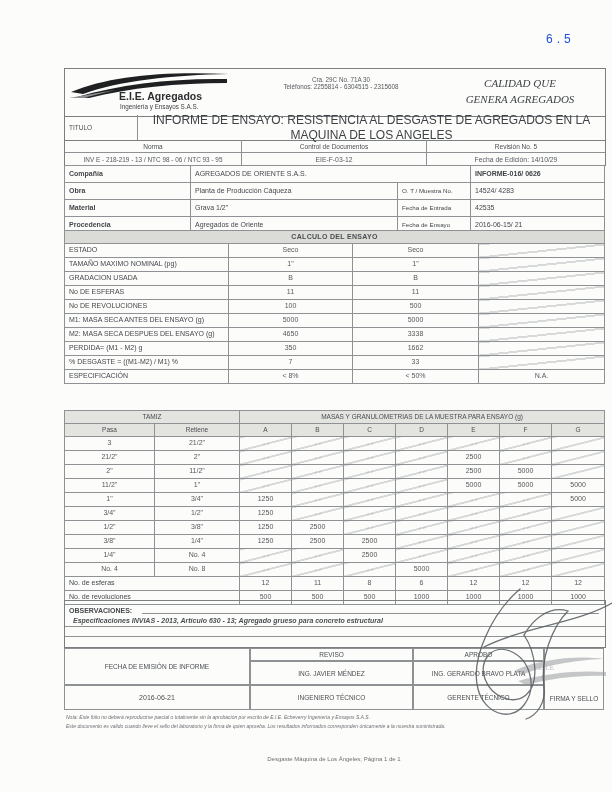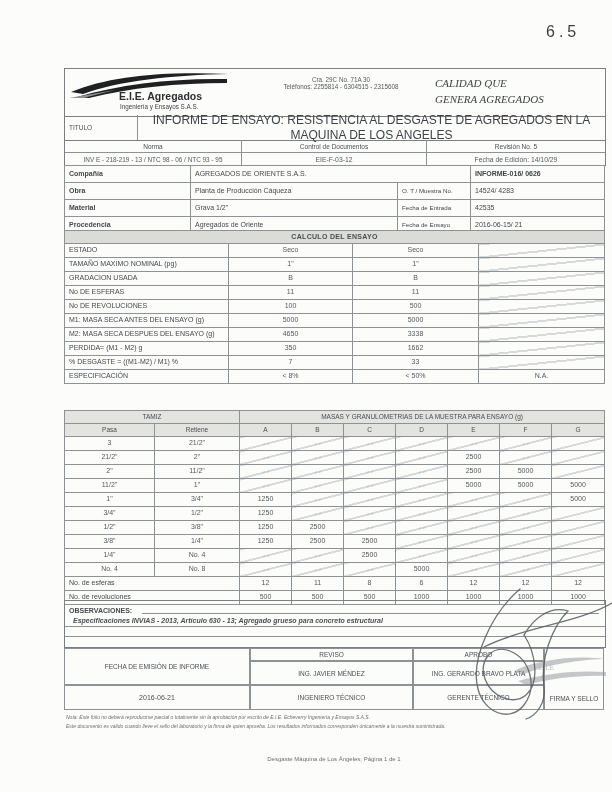--- a/index.html
+++ b/index.html
@@ -16,21 +16,21 @@
   td.hdr{background:#e3e3df;color:#4a4e52;height:12px;font-size:6.5px;}
   
   .hbox{left:64px;top:68px;width:540px;height:47px;border:1.5px solid #7c7f82;display:flex;background:#fcfcfa;}
   .logo{width:182px;position:relative;}
   .logo-name{position:absolute;left:54px;top:21px;font-size:10.5px;font-weight:bold;color:#2c2e30;}
   .logo-sub{position:absolute;left:55px;top:34px;font-size:6.3px;color:#3c3f42;}
   .hcenter{width:188px;text-align:center;padding-top:5px;}
   .lab-title{font-size:11.5px;color:#3f4347;}
   .lab-addr{font-size:6.3px;margin-top:2px;color:#55595d;}
   .lab-tel{font-size:6.3px;color:#55595d;}
-  .hright{flex:1;text-align:left;font-family:"Liberation Serif",serif;font-style:italic;
+  .hright{flex:1;text-align:center;font-family:"Liberation Serif",serif;font-style:italic;
           font-size:11px;color:#3f4347;padding-top:7px;line-height:1.45;}
   
   .trow{left:64px;top:115px;width:540px;height:25px;border:1.5px solid #7c7f82;border-top:none;display:flex;}
   .tcell{width:68px;border-right:1px solid #8f9295;font-size:6.5px;color:#4a4e52;
          display:flex;align-items:center;padding-left:4px;}
   .ttext{flex:1;display:flex;align-items:center;justify-content:center;text-align:center;
          font-size:12px;color:#3f4347;padding:0 6px;line-height:1.25;}
   
   .drow{left:64px;top:140px;width:540px;height:25px;border:1.5px solid #7c7f82;border-top:none;display:flex;}
   .dcell{border-right:1px solid #8f9295;display:flex;flex-direction:column;}
@@ -49,21 +49,21 @@
   
   .sig{left:64px;top:648px;width:540px;height:62px;display:grid;
        grid-template-columns:186px 163px 131px 60px;grid-template-rows:13px 24px 25px;}
   .sig div{border:1px solid #8f9295;display:flex;align-items:center;justify-content:center;
            font-size:6.5px;color:#4a4e52;overflow:hidden;text-align:center;}
   .s-fecha{grid-row:1/3;font-size:7px;}
   .s-firma{grid-row:1/4;grid-column:4;align-items:flex-end !important;padding-bottom:7px;font-size:6px;}
   .s-name{font-size:7px;}
   .notes{left:66px;top:713px;width:540px;font-size:5px;font-style:italic;color:#6b6f73;line-height:1.7;}
   .footer{left:64px;top:756px;width:540px;text-align:center;font-size:6px;color:#6b6f73;}
-  .corner{left:546px;top:23px;font-size:16px;color:#404040;letter-spacing:4px;}
+  .corner{left:546px;top:32px;font-size:12px;color:#1d4ed8;letter-spacing:4px;}
   .sigsvg{left:428px;top:583px;width:184px;height:152px;pointer-events:none;z-index:5;}
 </style>
 </head>
 <body>
 
 <div class="page">
 
   <div class="abs corner">6.5</div>
 
   <div class="abs hbox">

